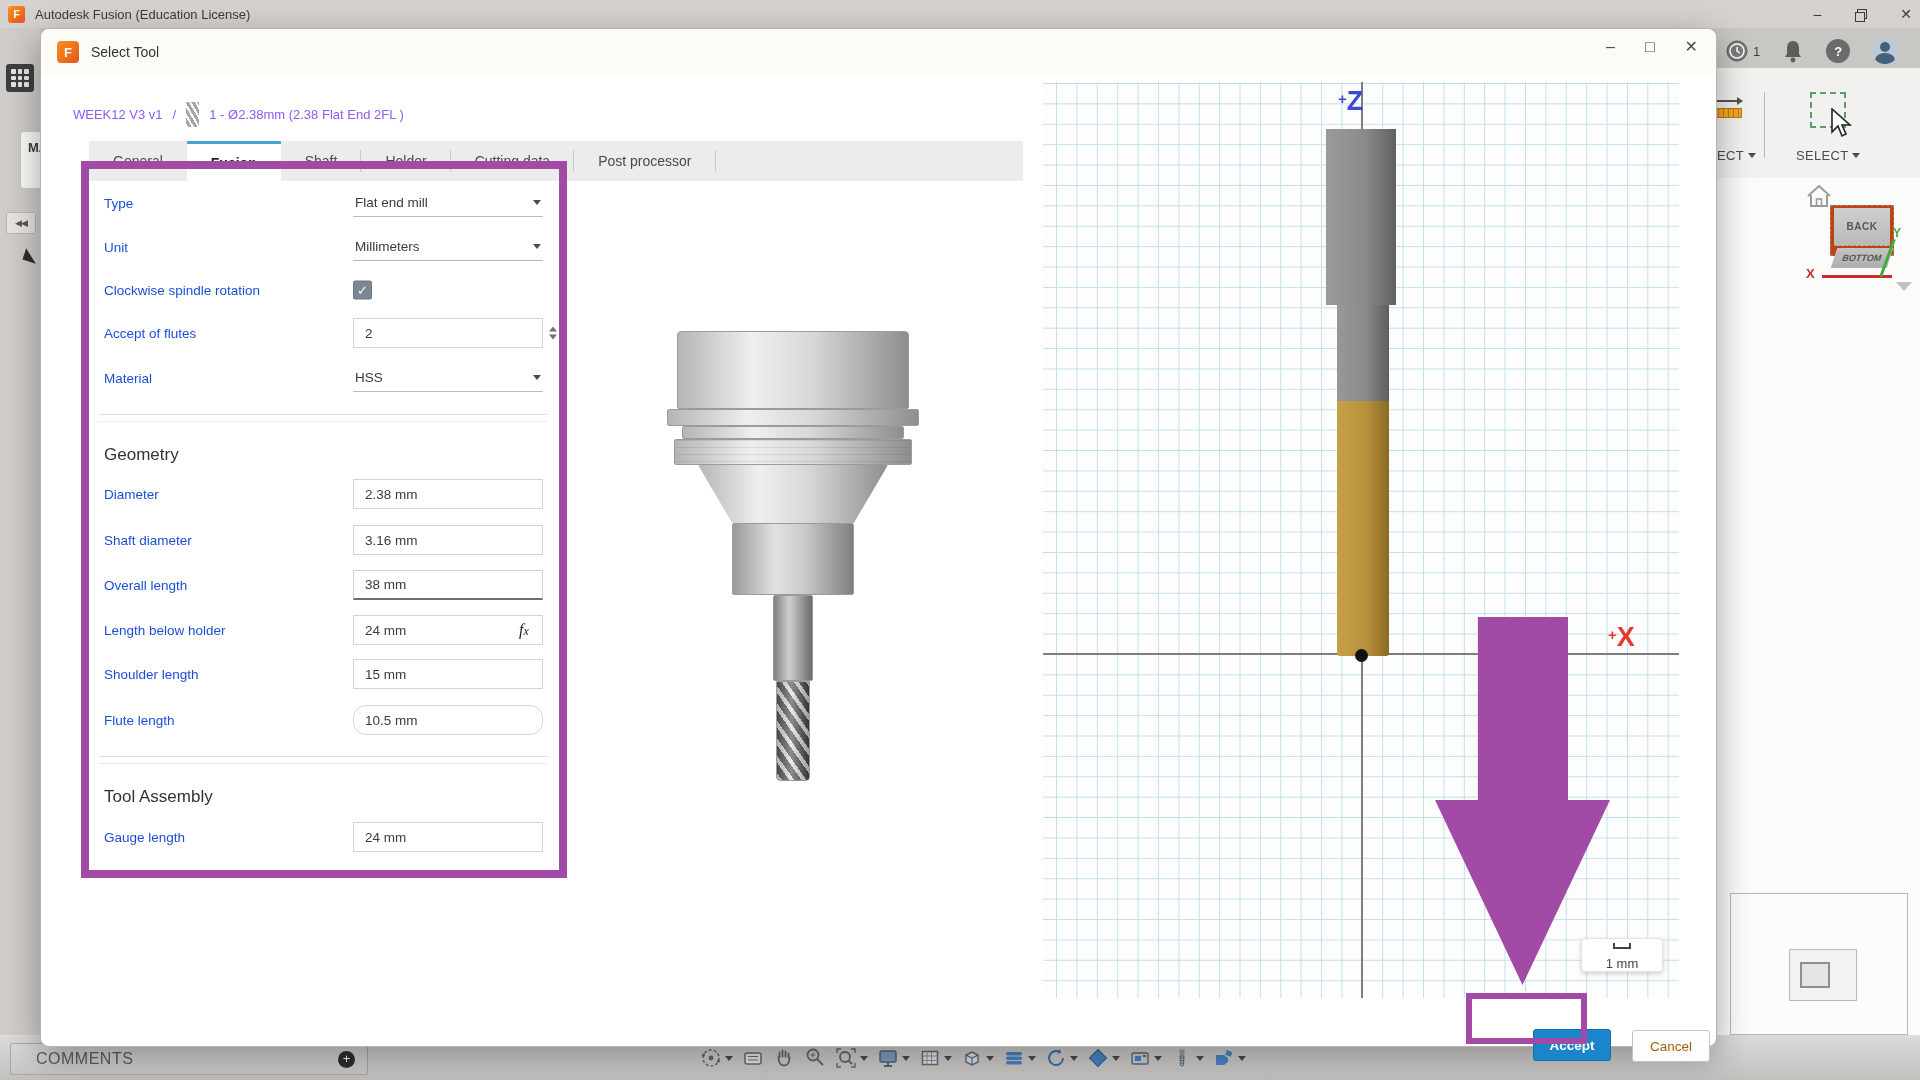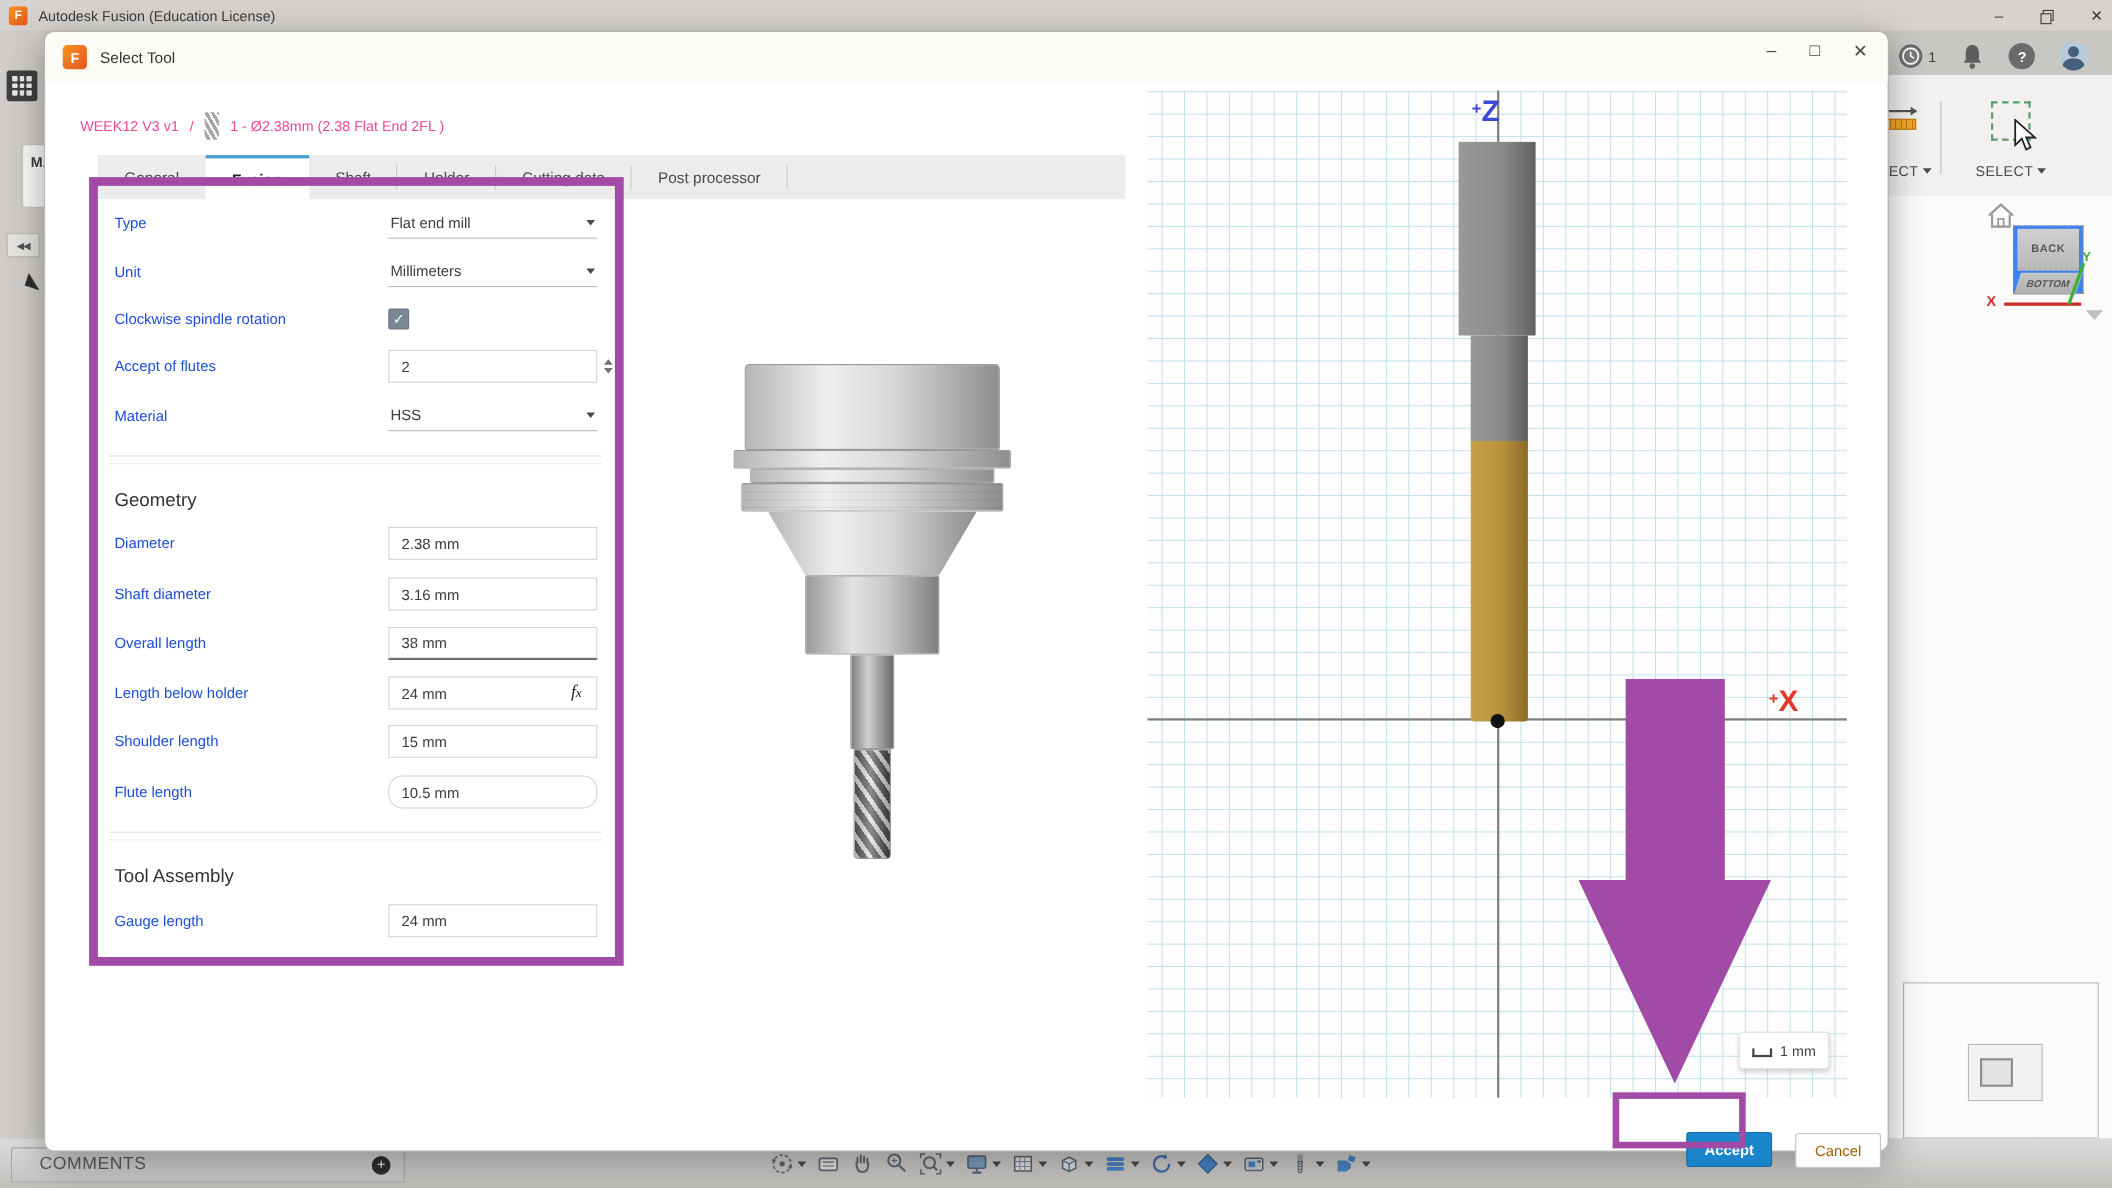--- a/index.html
+++ b/index.html
@@ -29,21 +29,21 @@
   .measure-icon .ruler { position:absolute; left:0; top:10px; width:30px; height:10px; background:#f5a623; border:1px solid #b87a12; background-image:repeating-linear-gradient(90deg,#b87a12 0 1px,transparent 1px 5px); }
   .measure-icon .marrow { position:absolute; left:2px; top:2px; width:28px; height:2px; background:#555; }
   .measure-icon .marrow::after { content:""; position:absolute; right:-1px; top:-3px; border-left:6px solid #555; border-top:4px solid transparent; border-bottom:4px solid transparent; }
   .ribbon-label { position:absolute; font-size:13px; color:#4c4c4c; letter-spacing:.3px; display:flex; align-items:center; gap:4px; }
   .ribbon-sep { position:absolute; left:64px; top:2px; width:1px; height:66px; background:#bdbbb8; }
   .select-icon { position:absolute; left:110px; top:2px; width:36px; height:36px; border:2px dashed #58a06a; }
   .cursor-arrow { position:absolute; left:128px; top:18px; width:26px; height:30px; z-index:60; }
   .caret-down { width:0; height:0; border-left:4px solid transparent; border-right:4px solid transparent; border-top:5px solid #4c4c4c; display:inline-block; }
 
   .home-icon { position:absolute; left:1805px; top:183px; width:28px; height:26px; }
-  .viewcube { position:absolute; left:1830px; top:205px; width:64px; height:62px; border:1px dashed #8a8a8a; background:#3b82f6; }
+  .viewcube { position:absolute; left:1830px; top:205px; width:64px; height:51px; border:1px dashed #8a8a8a; background:#c2410c; }
   .vc-face-back { position:absolute; left:3px; top:2px; right:3px; height:38px; background:linear-gradient(#cfcfcf,#b9b9b9); border-bottom:1px dashed #999; color:#555; font-size:10px; font-weight:bold; letter-spacing:.5px; display:flex; align-items:center; justify-content:center; }
   .vc-face-bottom { position:absolute; left:3px; top:42px; right:3px; height:20px; background:linear-gradient(#c5c5c5,#aeaeae); color:#555; font-size:9px; font-weight:bold; display:flex; align-items:center; justify-content:center; transform:skewX(-18deg); }
   .vc-axis-x { position:absolute; left:1822px; top:275px; width:70px; height:3px; background:#cc2a2a; }
   .vc-axis-x-label { position:absolute; left:1806px; top:266px; color:#cc2a2a; font-size:13px; font-weight:bold; }
   .vc-axis-y { position:absolute; left:1886px; top:238px; width:3px; height:40px; background:#3fae3f; transform:rotate(20deg); }
   .vc-axis-y-label { position:absolute; left:1893px; top:226px; color:#3fae3f; font-size:12px; font-weight:bold; }
   .vc-options { position:absolute; left:1896px; top:282px; width:0; height:0; border-left:8px solid transparent; border-right:8px solid transparent; border-top:9px solid #c0c0c0; }
 
   .left-strip { position:absolute; left:0; top:28px; width:40px; height:1007px; background:#cfccc9; }
   .apps-grid-btn { position:absolute; left:6px; top:36px; width:28px; height:28px; background:#3f3f3f; border-radius:3px; display:grid; grid-template-columns:repeat(3,1fr); padding:5px; gap:2px; }
@@ -67,21 +67,21 @@
   .panel-remnant .inner2 { position:absolute; left:10px; top:12px; width:30px; height:26px; border:2px solid #8f8f8f; background:#e4e4e3; }
 
   
   .dialog { position:absolute; left:40px; top:28px; width:1677px; height:1019px; background:#fff; border:1px solid #b5b3b0; border-radius:9px; box-shadow:0 10px 34px rgba(0,0,0,.35); }
   .dlg-header { position:absolute; left:0; top:0; width:100%; height:46px; background:#fcfbf6; border-radius:9px 9px 0 0; display:flex; align-items:center; }
   .dlg-header .flogo { width:22px; height:22px; margin-left:16px; border-radius:4px; background:linear-gradient(135deg,#f7941e,#e4541f); color:#fff; font-weight:bold; font-size:13px; display:flex; align-items:center; justify-content:center; }
   .dlg-header .dtitle { margin-left:12px; font-size:14px; color:#333; }
   .dlg-controls { position:absolute; right:18px; top:8px; display:flex; gap:30px; align-items:center; color:#4a4a4a; }
   .dlg-controls .wc { font-size:16px; }
 
-  .breadcrumb { position:absolute; left:32px; top:72px; height:26px; display:flex; align-items:center; gap:10px; font-size:13px; color:#ec4899; }
+  .breadcrumb { position:absolute; left:32px; top:72px; height:26px; display:flex; align-items:center; gap:10px; font-size:13px; color:#8b5cf6; }
   .tool-thumb { width:13px; height:25px; background:linear-gradient(90deg,#555,#999 40%,#444); background-image:repeating-linear-gradient(60deg,rgba(255,255,255,.5) 0 2px,rgba(0,0,0,.35) 2px 5px); border-radius:1px; }
 
   .tabbar { position:absolute; left:48px; top:112px; width:934px; height:40px; background:#ececec; display:flex; align-items:stretch; }
   .tab { padding:0 24px; font-size:14px; color:#4a4a4a; display:flex; align-items:center; position:relative; }
   .tab.sep::after { content:""; position:absolute; right:0; top:9px; bottom:9px; width:1px; background:#c9c9c9; }
   .tab.active { background:#fff; border-top:3px solid #4aa0d5; font-weight:bold; color:#222; }
 
   .form-area { position:absolute; left:40px; top:132px; width:486px; height:717px; border:8px solid #a24ba6; }
   .frow-label { position:absolute; left:15px; font-size:13.5px; color:#1d4ed8; transform:translateY(-50%); }
   .sec-header { position:absolute; left:15px; font-size:17px; color:#333; transform:translateY(-50%); }
@@ -119,21 +119,21 @@
   .axis-h { position:absolute; left:0; top:571px; width:100%; height:1.5px; background:#7d7d7d; }
   .tp-upper { position:absolute; left:283px; top:47px; width:70px; height:176px; background:linear-gradient(90deg,#9a9a9a,#8b8b8b 55%,#616161); }
   .tp-neck  { position:absolute; left:294px; top:223px; width:52px; height:96px; background:linear-gradient(90deg,#989898,#8a8a8a 55%,#5e5e5e); }
   .tp-flute { position:absolute; left:294px; top:319px; width:52px; height:255px; border-radius:0 0 3px 3px; background:linear-gradient(90deg,#c7a148,#b8913c 55%,#8a6a24); }
   .tp-dot { position:absolute; left:312px; top:567px; width:13px; height:13px; border-radius:50%; background:#111; }
   .axis-label { position:absolute; font-weight:bold; }
   .axis-label .plus { font-size:15px; vertical-align:6px; }
   .axis-label .letter { font-size:27px; }
   .lbl-z { left:295px; top:4px; color:#3c49d6; }
   .lbl-x { left:565px; top:540px; color:#e23b2e; }
-  .scale-chip { position:absolute; left:538px; top:856px; width:82px; height:34px; background:#fff; border:1px solid #e3e3e3; border-radius:4px; box-shadow:0 2px 5px rgba(0,0,0,.18); display:flex; align-items:center; justify-content:center; gap:7px; font-size:13px; color:#444; }
+  .scale-chip { position:absolute; left:538px; top:856px; width:82px; height:34px; background:#fff; border:1px solid #e3e3e3; border-radius:4px; box-shadow:0 2px 5px rgba(0,0,0,.18); display:flex; align-items:center; justify-content:center; gap:7px; font-size:13px; color:#444;flex-direction:column; }
   .bracket { width:18px; height:8px; border-left:2px solid #444; border-right:2px solid #444; border-bottom:2px solid #444; margin-top:4px; }
 
   .btn-accept { position:absolute; left:1492px; top:1000px; width:78px; height:32px; background:#1b85cb; border:1px solid #146ca8; border-radius:3px; color:#fff; font-weight:bold; font-size:13.5px; display:flex; align-items:center; justify-content:center; }
   .btn-cancel { position:absolute; left:1591px; top:1001px; width:78px; height:32px; background:#fdfdfd; border:1px solid #c4c4c4; border-radius:3px; color:#a16207; font-size:13.5px; display:flex; align-items:center; justify-content:center; }
 
   
   .annot-arrow { position:absolute; left:1435px; top:617px; width:175px; height:368px; background:#a24ba6; filter:drop-shadow(0 3px 4px rgba(0,0,0,.25));
     clip-path:polygon(24.5% 0,76% 0,76% 49.7%,100% 49.7%,50% 100%,0 49.7%,24.5% 49.7%); z-index:40; }
   .annot-accept-box { position:absolute; left:1466px; top:993px; width:121px; height:51px; border:6px solid #a24ba6; z-index:41; }
 </style>

